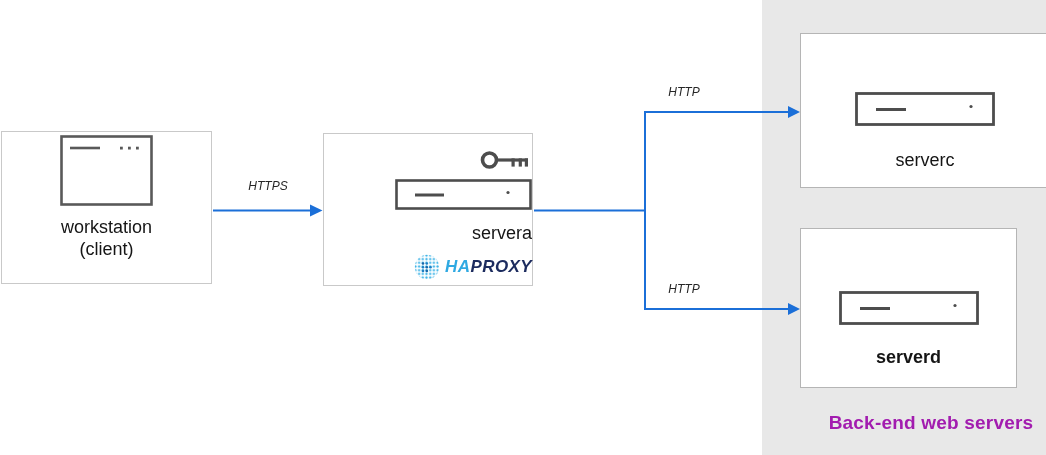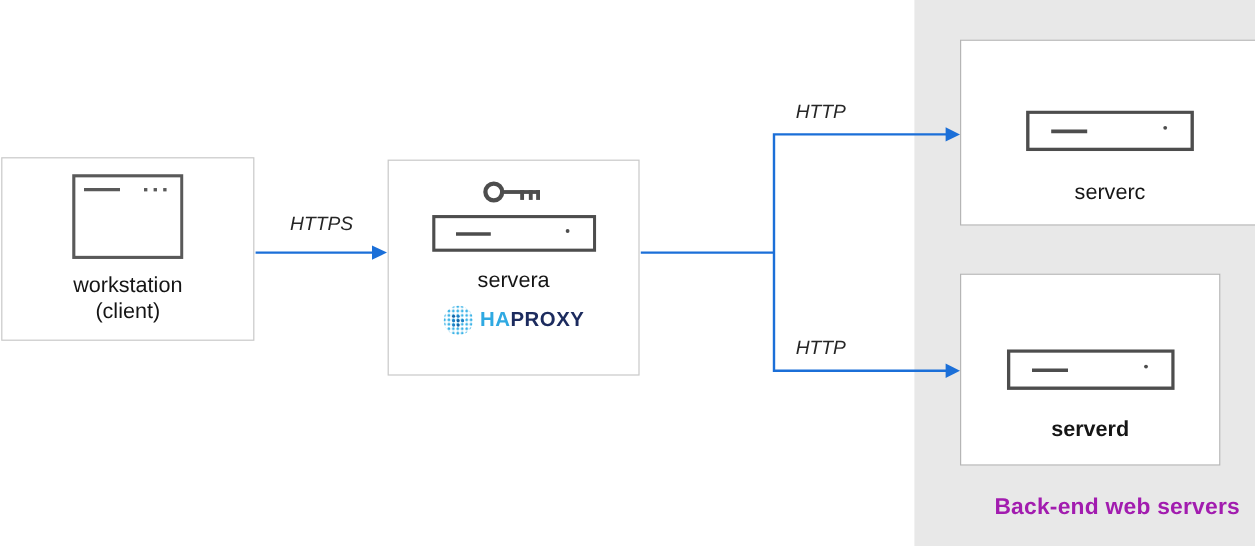--- a/index.html
+++ b/index.html
@@ -35,51 +35,52 @@
   .node {
     position: absolute;
     background: #ffffff;
     display: flex;
     flex-direction: column;
     align-items: center;
     box-sizing: border-box;
   }
   .node.on-white { border: 1.5px solid #c9c9c9; }
   .node.on-gray  { border: 1.5px solid #b5b5b5; }
-  .node-workstation { left: 1px;   top: 131px; width: 211px; height: 153px; padding-top: 13px; }
-  .node-servera     { left: 323px; top: 133px; width: 210px; height: 180px; padding-top: 15px; }
+  .node-workstation { left: 1px;   top: 131px; width: 211px; height: 153px; padding-top: 3px; }
+  .node-servera     { left: 323px; top: 133px; width: 210px; height: 153px; padding-top: 15px; align-items: flex-end; }
   .node-serverc     { left: 800px; top: 33px;  width: 250px; height: 155px; padding-top: 58px; }
   .node-serverd     { left: 800px; top: 228px; width: 217px; height: 160px; padding-top: 62px; font-weight: bold; }
   .node-label {
     font-size: 18px;
     color: #151515;
     line-height: 1.22;
     text-align: center;
   }
   .node-workstation .node-label { margin-top: 11px; }
   .node-servera .node-label     { margin-top: 13px; }
   .node-serverc .node-label     { margin-top: 24px; }
   .node-serverd .node-label     { margin-top: 22px; }
   .servera-server-icon { margin-top: 9px; }
   .edge-label {
     position: absolute;
-    font-size: 16px;
+    font-size: 12px;
     font-style: italic;
     color: #262626;
     text-align: center;
     width: 110px;
   }
   .edge-label-https       { left: 213px; top: 179px; }
   .edge-label-http-top    { left: 629px; top: 85px;  }
   .edge-label-http-bottom { left: 629px; top: 282px; }
   .haproxy-logo {
     display: flex;
     align-items: center;
     gap: 5px;
     margin-top: 9px;
+    font-style: italic;
   }
   .haproxy-text {
     font-size: 17px;
     font-weight: bold;
     letter-spacing: 0.4px;
   }
   .haproxy-ha    { color: #2fa9e2; }
   .haproxy-proxy { color: #1c2b5e; }
 </style>
 </head>

